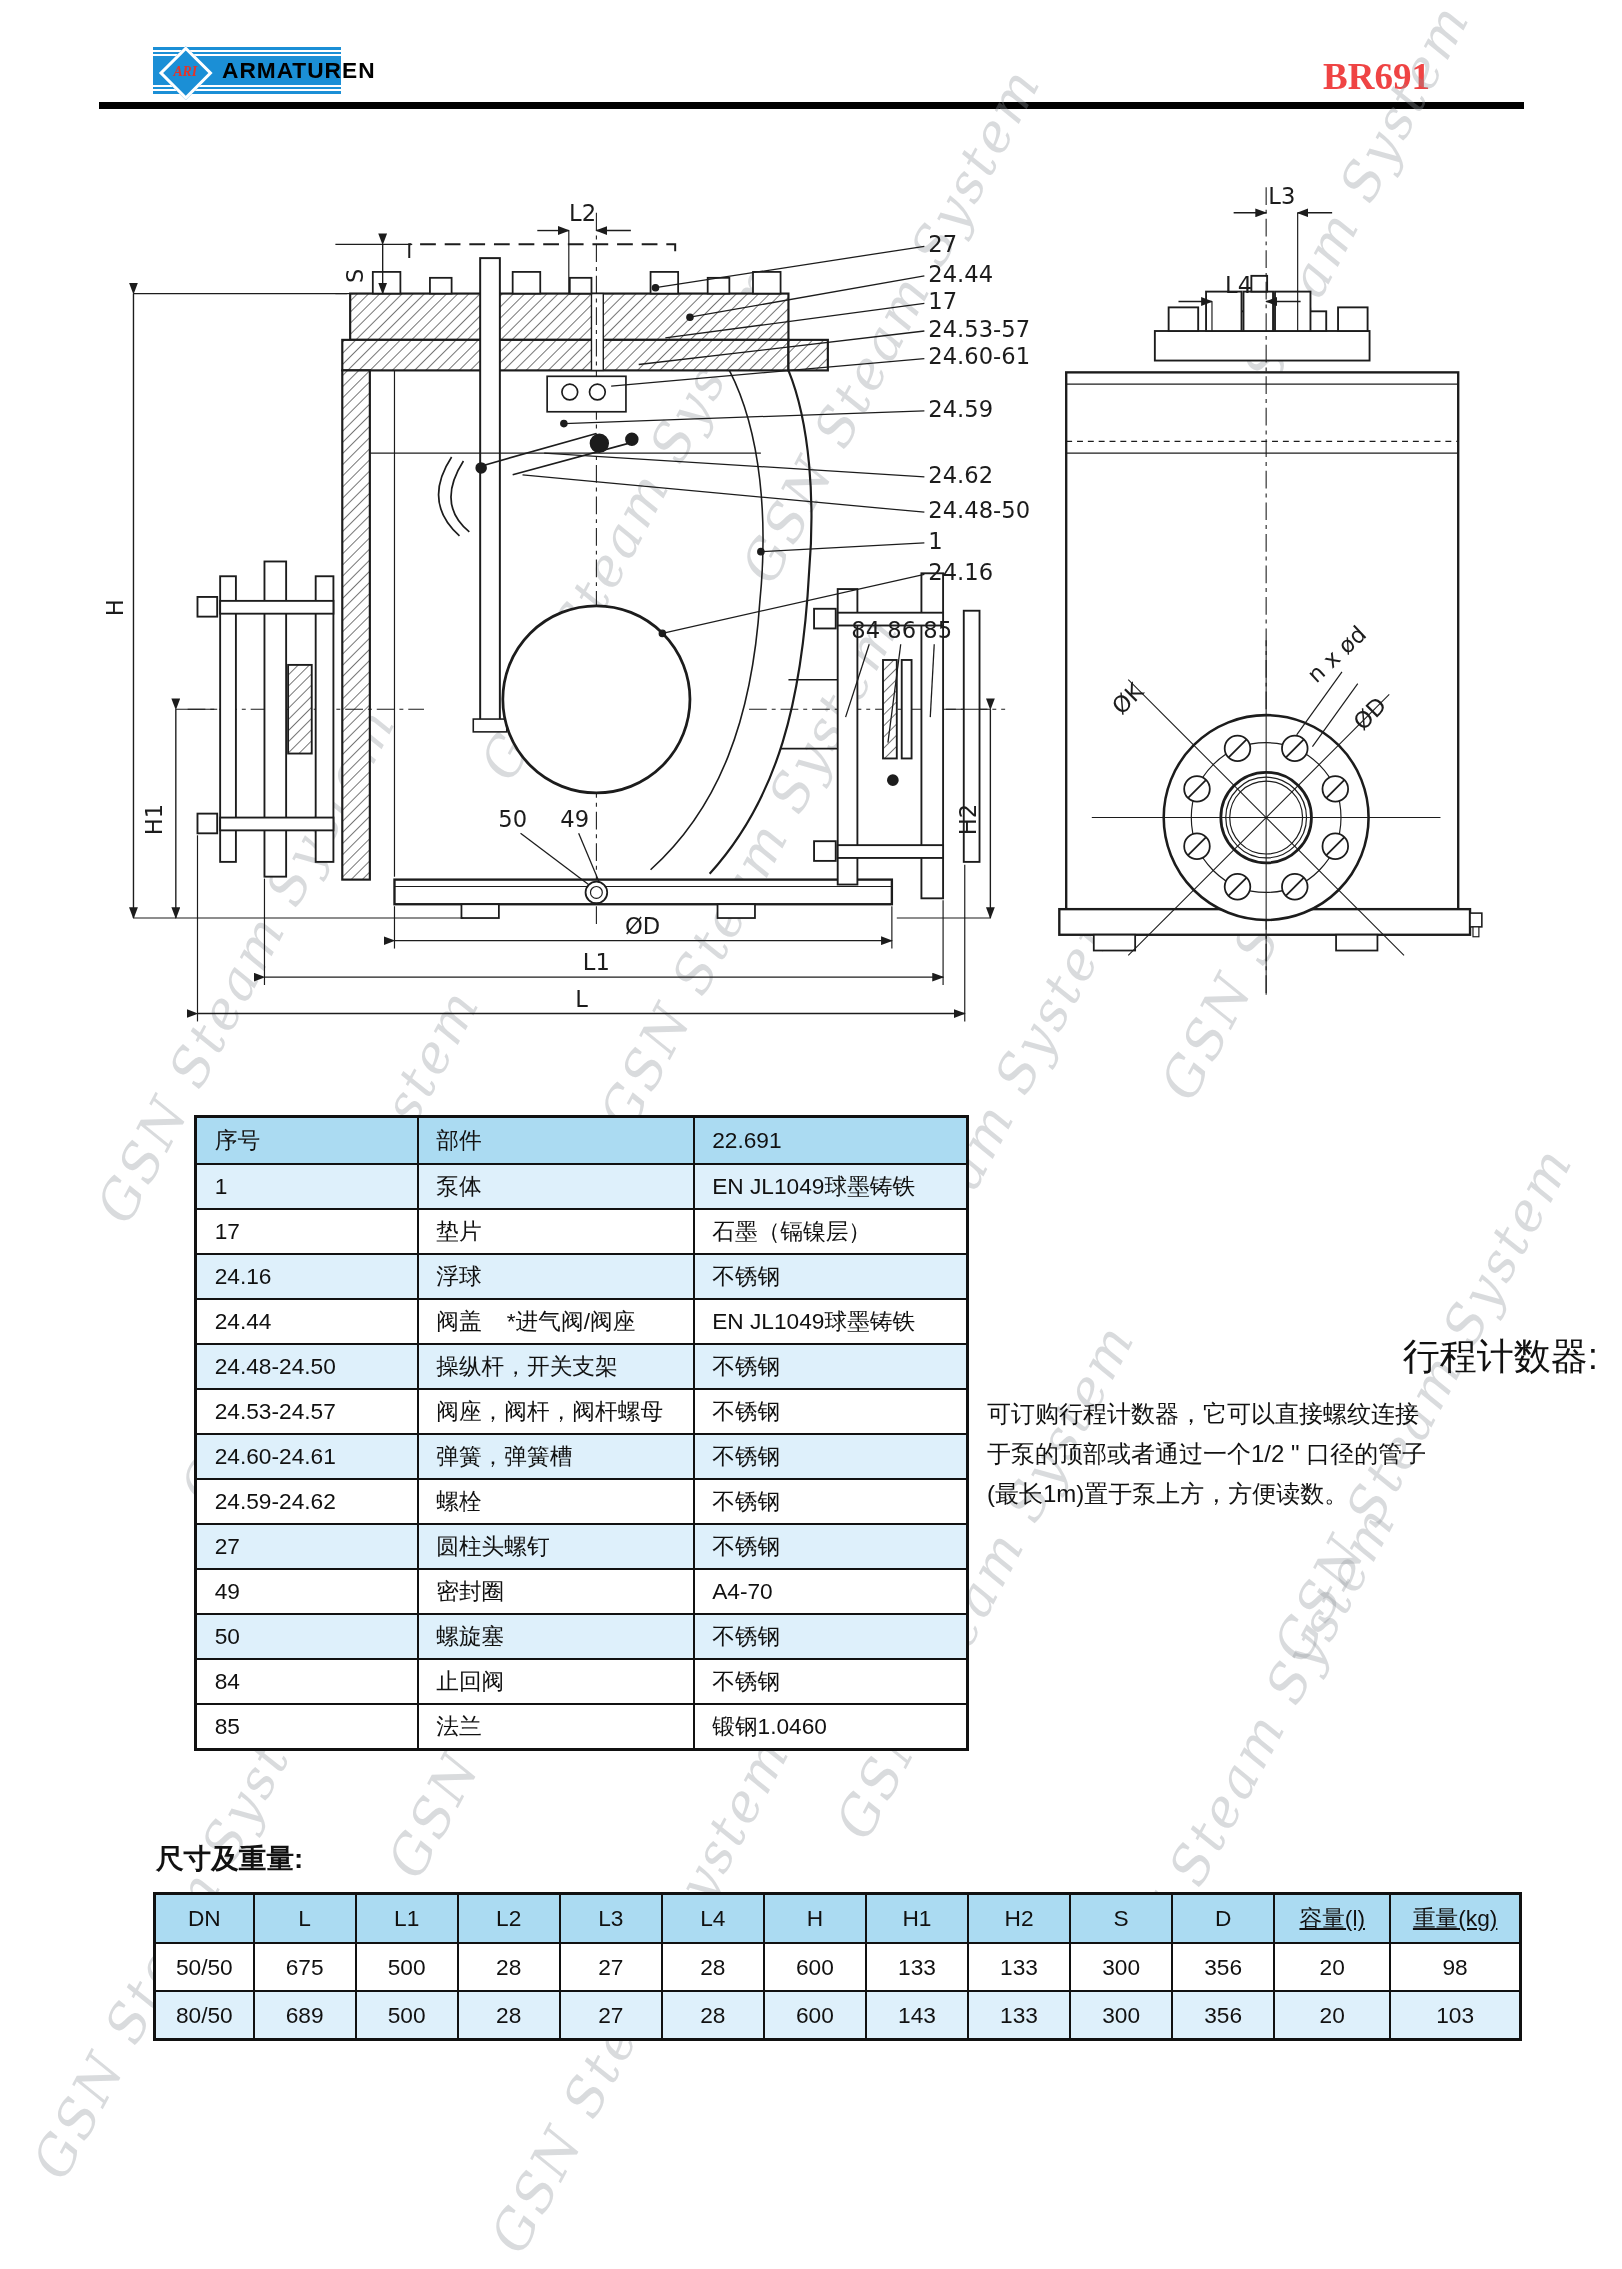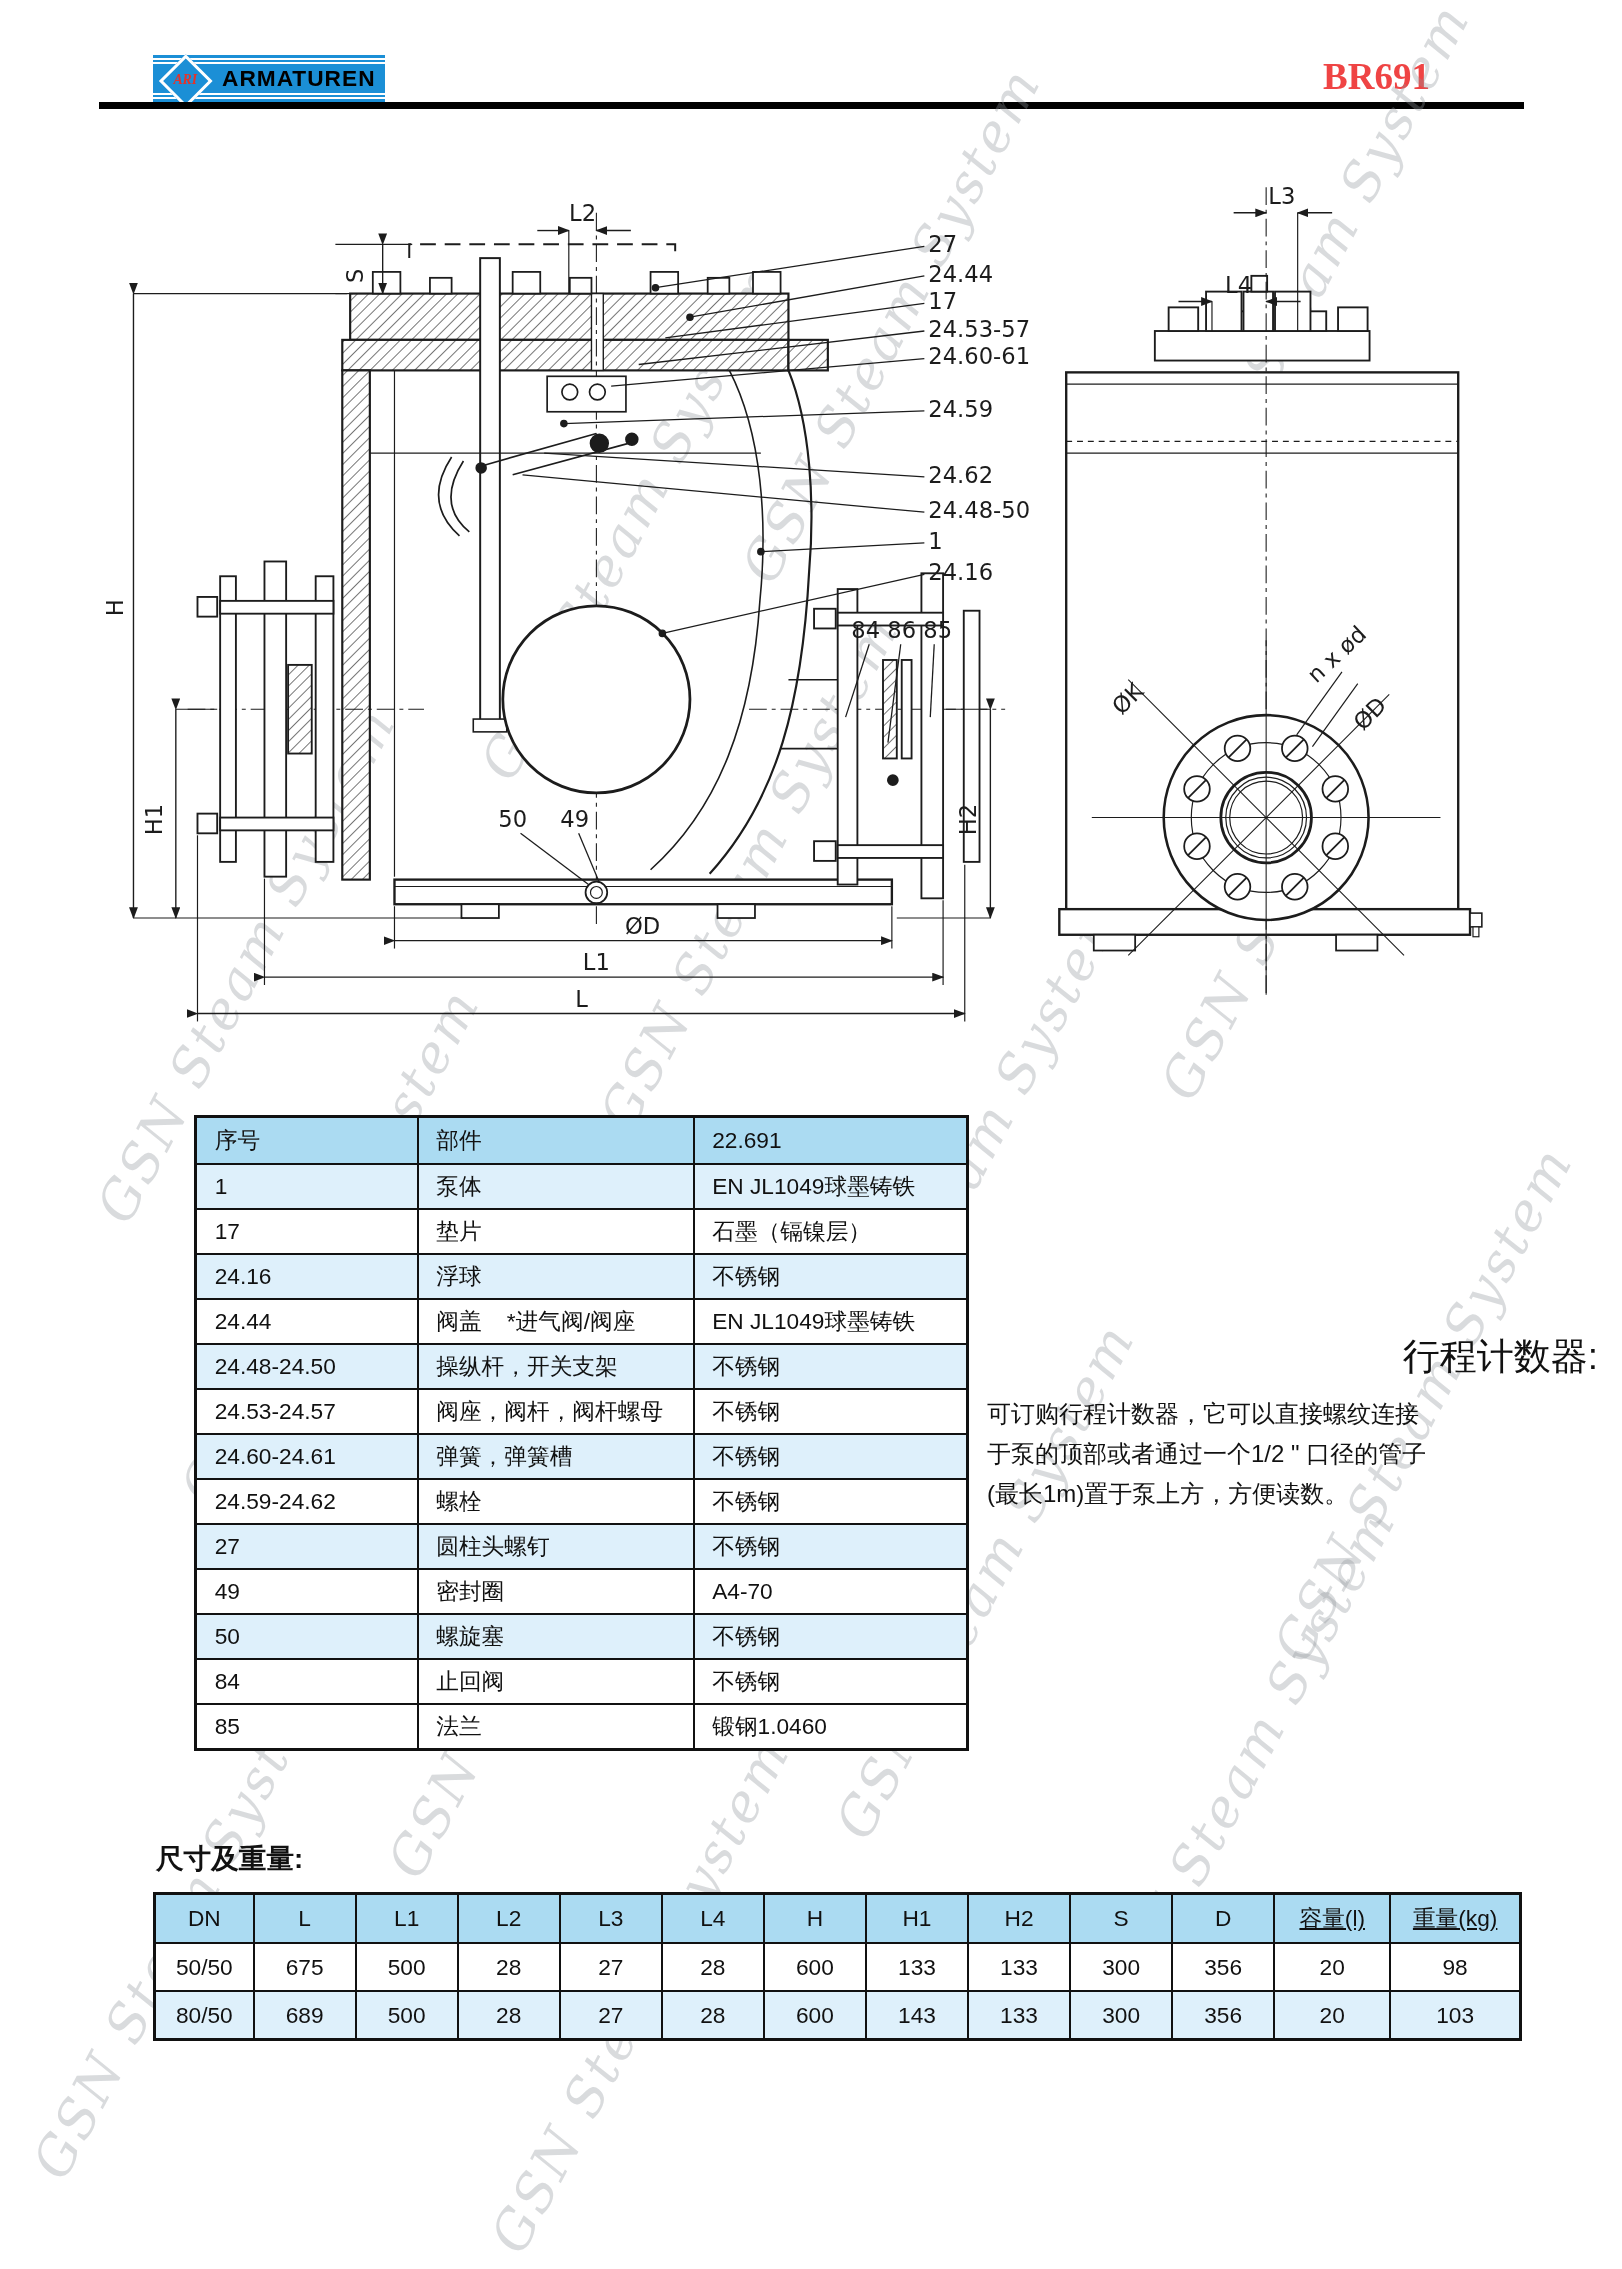--- a/index.html
+++ b/index.html
@@ -1,21 +1,21 @@
 <!DOCTYPE html>
 <html><head>
 <meta charset="utf-8">
 <style>
   html,body{margin:0;padding:0;background:#ffffff;}
   body{width:1622px;height:2270px;position:relative;overflow:hidden;
        font-family:"Liberation Sans","DejaVu Sans",sans-serif;color:#111;}
   .abs{position:absolute;}
 
   
-  .logo{left:153px;top:55px;width:232px;height:47px;background:#1b8fd6;}
+  .logo{left:153px;top:47px;width:188px;height:47px;background:#1b8fd6;}
   .logo .stripe{position:absolute;left:0;width:100%;height:2px;background:#ffffff;}
   .logo .diamond{position:absolute;left:13.8px;top:6.9px;width:31.5px;height:31.5px;
       border:3px solid #ffffff;transform:rotate(45deg);background:#1b8fd6;}
   .logo .ari{position:absolute;left:13.8px;top:6.9px;width:37px;height:37px;
       display:flex;align-items:center;justify-content:center;
       color:#e63329;font-weight:bold;font-style:italic;font-size:13.8px;
       font-family:"Liberation Serif",serif;}
   .logo .brand{position:absolute;left:69px;top:0;height:100%;display:flex;align-items:center;
       color:#000000;font-weight:bold;font-size:22.7px;letter-spacing:1px;}
   .doc-number{right:192px;top:55px;font-family:"Liberation Serif","DejaVu Serif",serif;

